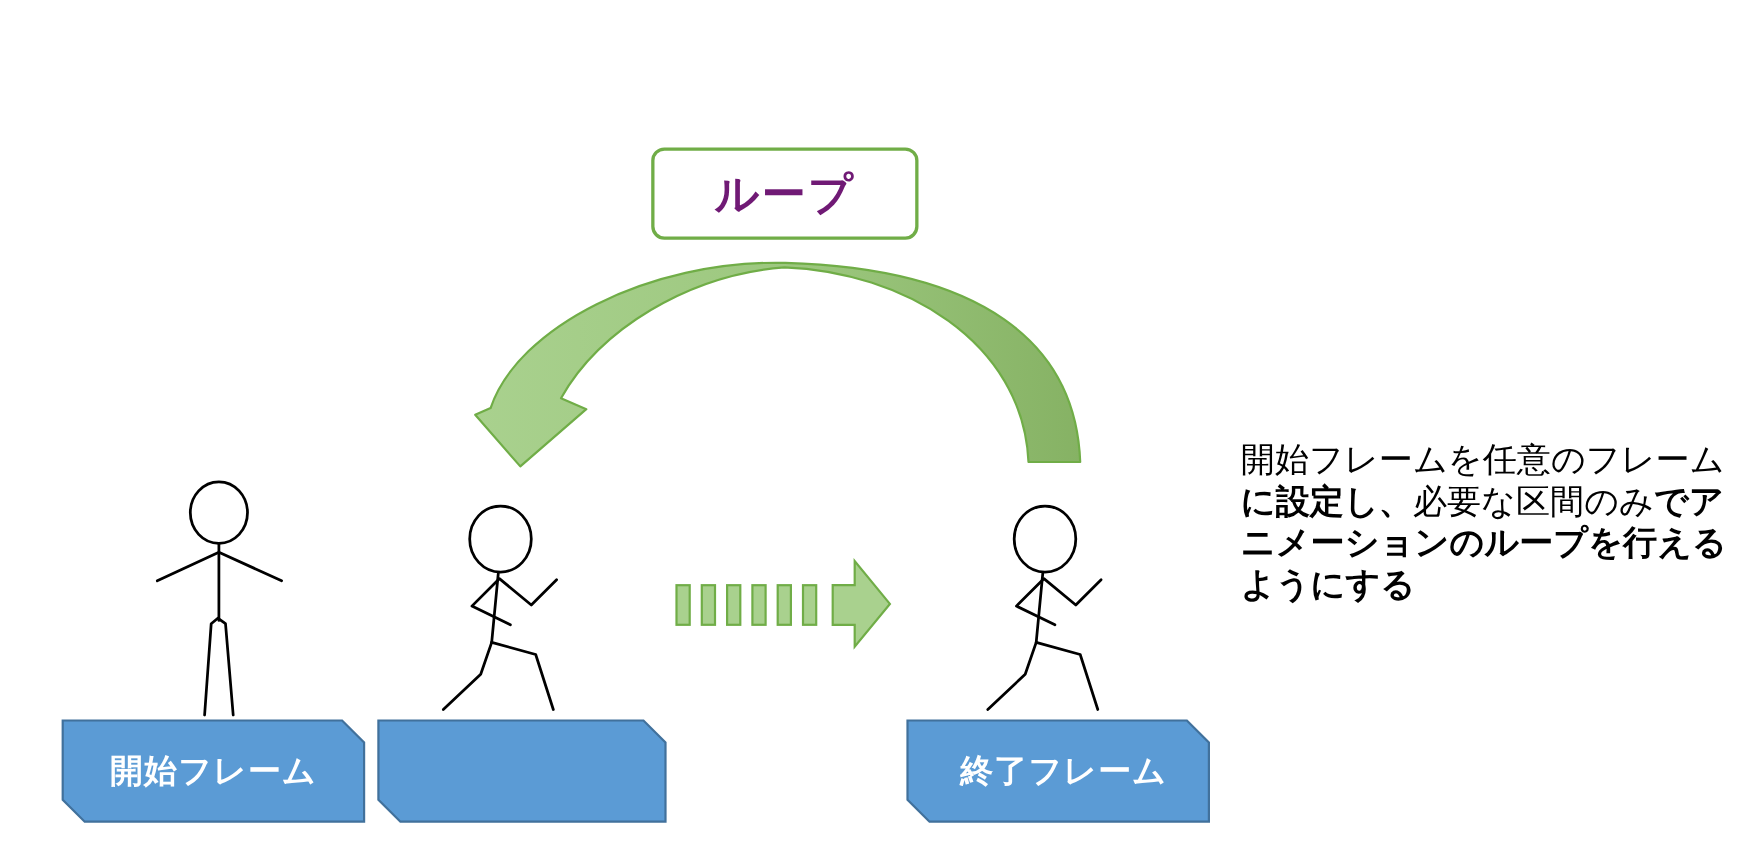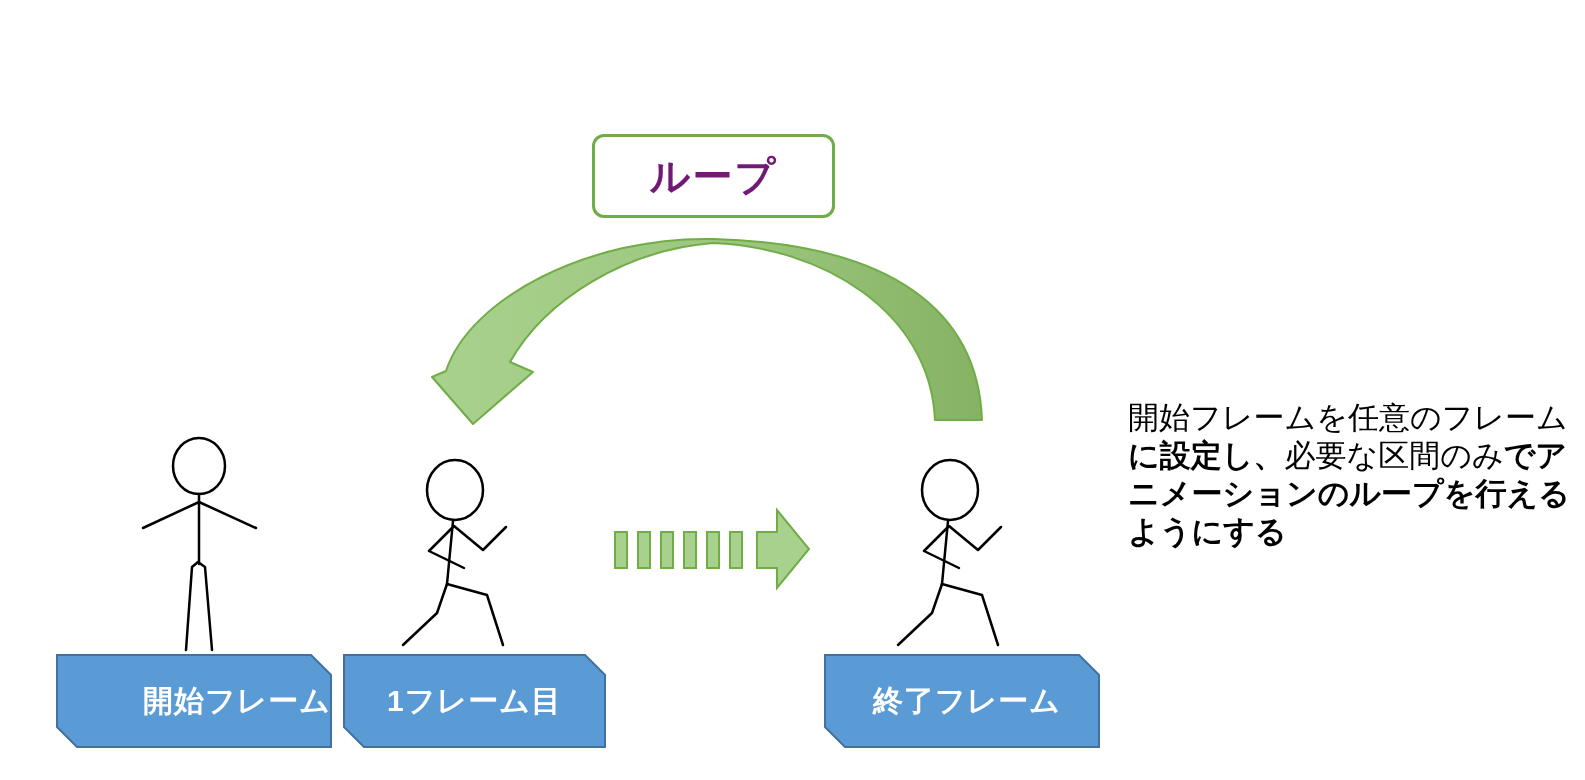--- a/index.html
+++ b/index.html
@@ -8,21 +8,21 @@
     font-family:"Liberation Sans","DejaVu Sans",sans-serif;
   }
   #scene{position:absolute;left:0;top:0;width:1585px;height:780px;}
   .overlay{position:absolute;display:flex;align-items:center;justify-content:center;}
   #loop-badge{
     left:592px;top:134px;width:243px;height:84px;
     border:3px solid #70ad47;border-radius:12px;box-sizing:border-box;background:#ffffff;
   }
   #loop-badge span{color:#701a75;font-size:40px;font-weight:bold;letter-spacing:2px;}
   .frame-label{color:#ffffff;font-size:30px;font-weight:bold;letter-spacing:1px;}
-  #label-start{left:57px;top:655px;width:274px;height:92px;justify-content:flex-end;}
+  #label-start{left:57px;top:655px;width:274px;height:92px;}
   #label-first{left:344px;top:655px;width:261px;height:92px;}
   #label-end{left:825px;top:655px;width:284px;height:92px;}
   #annotation{
     position:absolute;left:1128px;top:399px;width:462px;
     color:#000000;font-size:31px;line-height:38px;text-align:left;
     word-break:break-all;
   }
   .seg-bold{font-weight:normal;}
   .seg-regular{font-weight:bold;}
 </style>
@@ -87,23 +87,20 @@
     </g>
   </svg>
 
   <div id="loop-badge" class="overlay">
     <span>ループ</span>
   </div>
 
   <div id="label-start" class="overlay">
     <span class="frame-label">開始フレーム</span>
   </div>
-  <div id="label-first" class="overlay">
-    <span class="frame-label">1フレーム目</span>
-  </div>
   <div id="label-end" class="overlay">
     <span class="frame-label">終了フレーム</span>
   </div>
 
   <div id="annotation">
     <span class="seg-bold">開始フレームを任意のフレーム</span><span class="seg-regular">に設定し、</span><span class="seg-bold">必要な区間のみ</span><span class="seg-regular">でアニメーションのループを行えるようにする</span>
   </div>
 
 </div>
 

